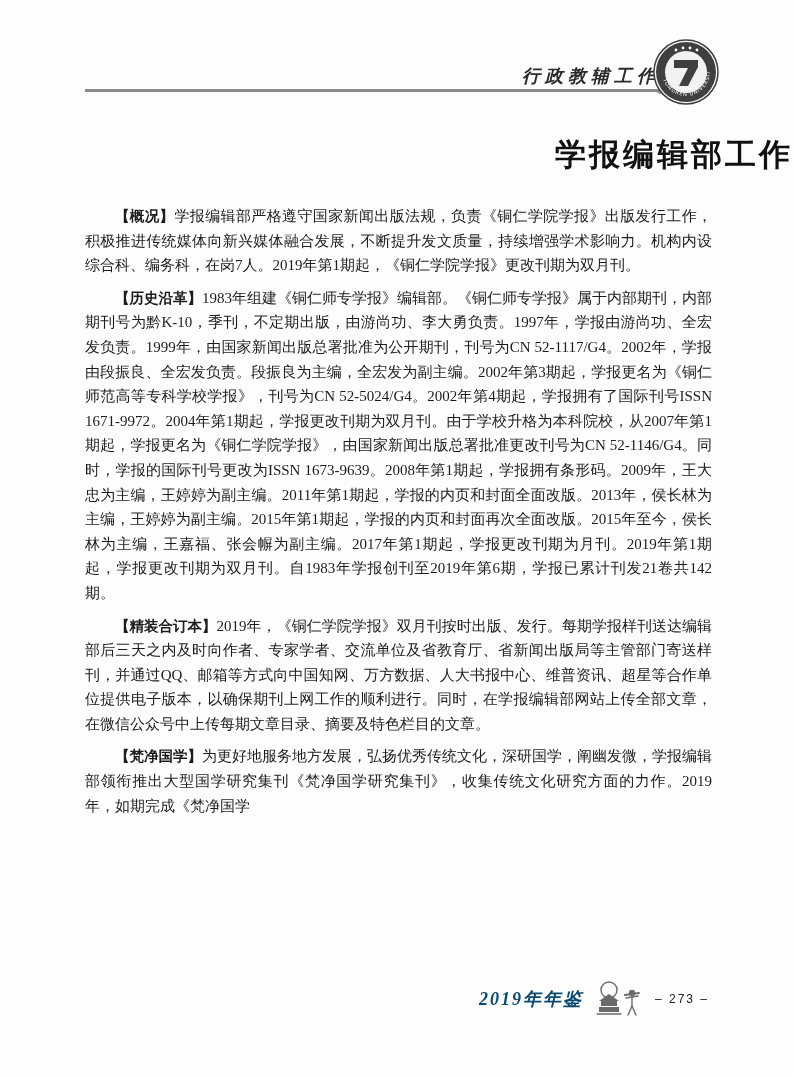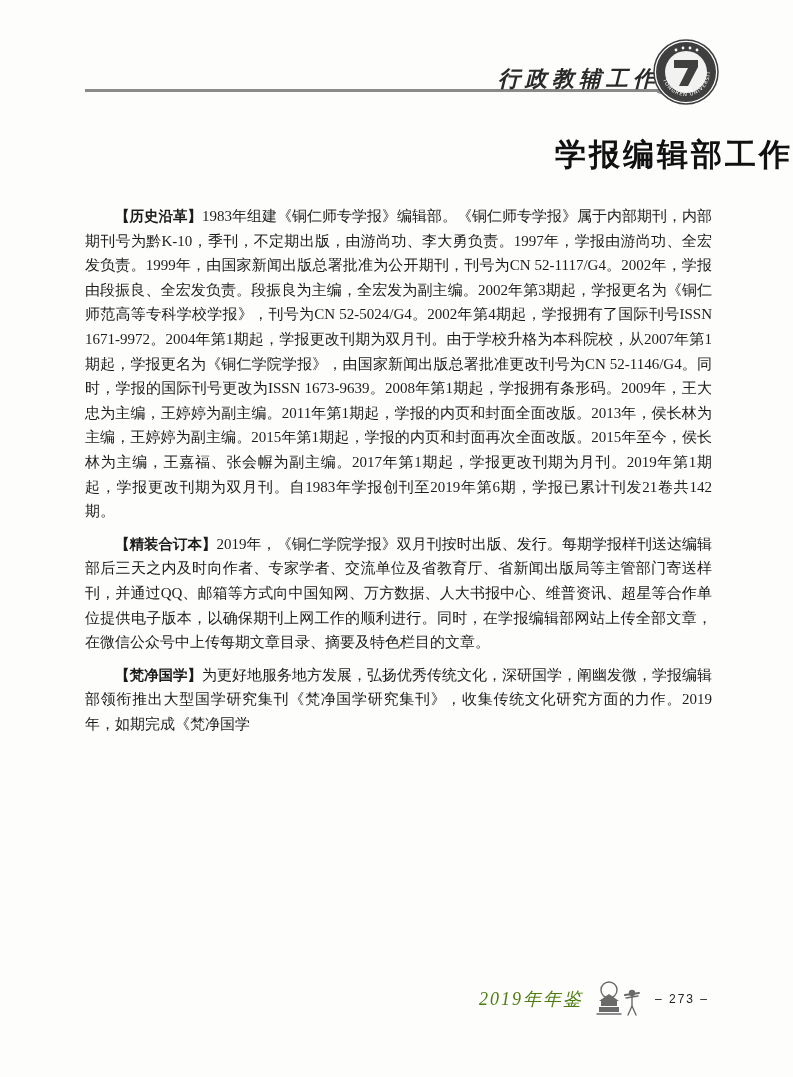--- a/index.html
+++ b/index.html
@@ -19,21 +19,21 @@
     width:577px;height:2.5px;background:#8a8a8a;
   }
   .header-rule::after{
     content:"";position:absolute;right:-20px;top:1px;
     width:24px;height:2.5px;background:#8a8a8a;
     transform:rotate(18deg);transform-origin:left top;
   }
   .section-label{
     position:absolute;top:64px;right:133px;
     font-style:italic;font-weight:600;
-    font-size:22px;letter-spacing:5px;
+    font-size:18px;letter-spacing:5px;
     color:#2a2a2a;
     font-family:"Liberation Serif","DejaVu Serif",serif;
   }
   .seal{position:absolute;left:652px;top:38px;}
 
   
   .title{
     position:absolute;top:134px;left:0;width:100%;
     margin:0;text-align:right;
     font-size:31px;font-weight:bold;letter-spacing:3px;
@@ -54,22 +54,22 @@
     font-size:14.5px;
   }
 
   
   .footer{
     position:absolute;top:978px;right:84px;
     display:flex;align-items:center;gap:10px;
     height:42px;
   }
   .yearbook-label{
-    font-style:italic;font-weight:normal;
-    font-size:18px;letter-spacing:2px;color:#4d7c0f;margin-left:16px;
+    font-style:italic;font-weight:bold;
+    font-size:18px;letter-spacing:2px;color:#0c4a6e;margin-left:16px;
   }
   .page-number{
     font-size:12px;color:#222;letter-spacing:2px;
     font-family:Liberation Sans, sans-serif;
   }
 </style>
 </head>
 <body>
 
 <div class="page">
@@ -89,20 +89,21 @@
     <path id="sealArc" d="M 10 34 A 24 24 0 0 0 58 34" fill="none"></path>
     <text font-size="5.2" fill="#fdfdfc" letter-spacing="0.8" font-family="DejaVu Sans, Liberation Sans, sans-serif">
       <textPath href="#sealArc" startOffset="10%">TONGREN UNIVERSITY</textPath>
     </text>
     <text x="34" y="53" font-size="5" fill="#fdfdfc" text-anchor="middle" font-family="DejaVu Sans, Liberation Sans, sans-serif">1920</text>
   </svg>
 
   <h1 class="title">学报编辑部工作</h1>
 
   <div class="content">
+    <p><span class="plabel">【概况】</span><span>学报编辑部严格遵守国家新闻出版法规，负责《铜仁学院学报》出版发行工作，积极推进传统媒体向新兴媒体融合发展，不断提升发文质量，持续增强学术影响力。机构内设综合科、编务科，在岗7人。2019年第1期起，《铜仁学院学报》更改刊期为双月刊。</span></p>
     <p><span class="plabel">【历史沿革】</span><span>1983年组建《铜仁师专学报》编辑部。《铜仁师专学报》属于内部期刊，内部期刊号为黔K-10，季刊，不定期出版，由游尚功、李大勇负责。1997年，学报由游尚功、全宏发负责。1999年，由国家新闻出版总署批准为公开期刊，刊号为CN 52-1117/G4。2002年，学报由段振良、全宏发负责。段振良为主编，全宏发为副主编。2002年第3期起，学报更名为《铜仁师范高等专科学校学报》，刊号为CN 52-5024/G4。2002年第4期起，学报拥有了国际刊号ISSN 1671-9972。2004年第1期起，学报更改刊期为双月刊。由于学校升格为本科院校，从2007年第1期起，学报更名为《铜仁学院学报》，由国家新闻出版总署批准更改刊号为CN 52-1146/G4。同时，学报的国际刊号更改为ISSN 1673-9639。2008年第1期起，学报拥有条形码。2009年，王大忠为主编，王婷婷为副主编。2011年第1期起，学报的内页和封面全面改版。2013年，侯长林为主编，王婷婷为副主编。2015年第1期起，学报的内页和封面再次全面改版。2015年至今，侯长林为主编，王嘉福、张会幈为副主编。2017年第1期起，学报更改刊期为月刊。2019年第1期起，学报更改刊期为双月刊。自1983年学报创刊至2019年第6期，学报已累计刊发21卷共142期。</span></p>
     <p><span class="plabel">【精装合订本】</span><span>2019年，《铜仁学院学报》双月刊按时出版、发行。每期学报样刊送达编辑部后三天之内及时向作者、专家学者、交流单位及省教育厅、省新闻出版局等主管部门寄送样刊，并通过QQ、邮箱等方式向中国知网、万方数据、人大书报中心、维普资讯、超星等合作单位提供电子版本，以确保期刊上网工作的顺利进行。同时，在学报编辑部网站上传全部文章，在微信公众号中上传每期文章目录、摘要及特色栏目的文章。</span></p>
     <p><span class="plabel">【梵净国学】</span><span>为更好地服务地方发展，弘扬优秀传统文化，深研国学，阐幽发微，学报编辑部领衔推出大型国学研究集刊《梵净国学研究集刊》，收集传统文化研究方面的力作。2019年，如期完成《梵净国学</span></p>
   </div>
 
   <div class="footer">
     <span class="yearbook-label">2019年年鉴</span>
     <svg width="52" height="40" viewBox="0 0 52 40">
       <g stroke="#6a6a6a" fill="none" stroke-width="1.4" stroke-linecap="round">
         <circle cx="16" cy="11" r="8"></circle>

